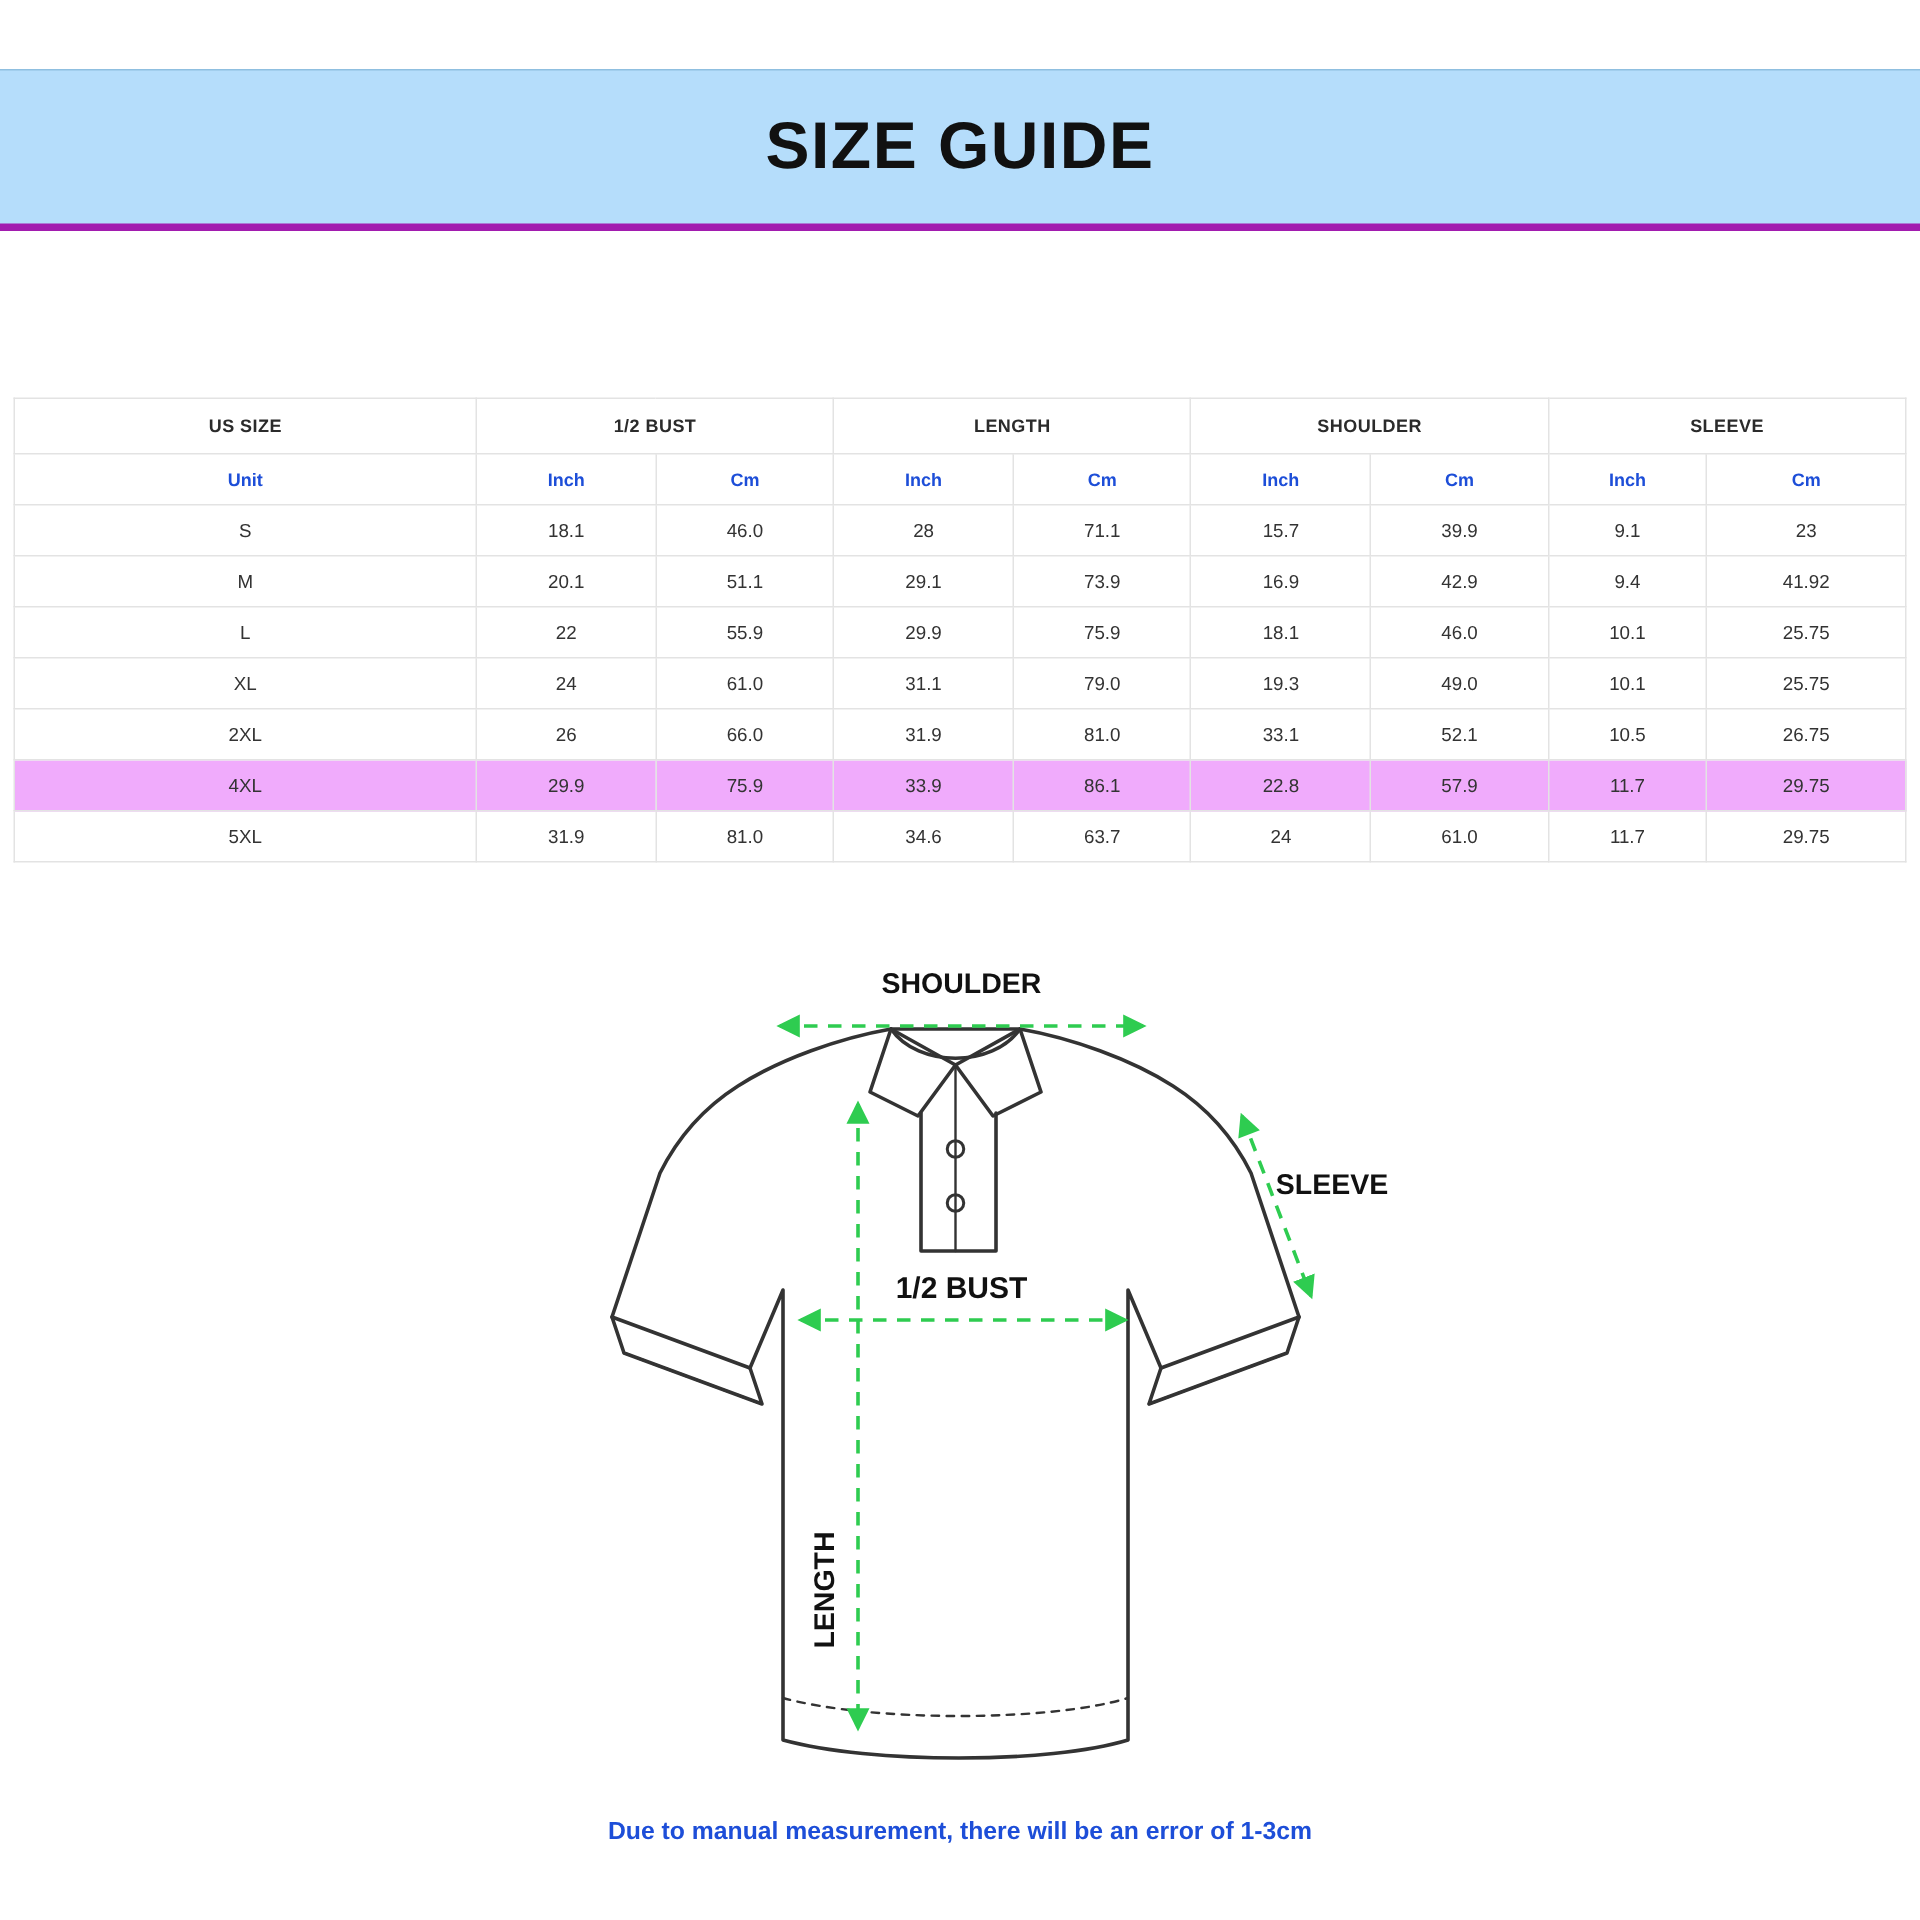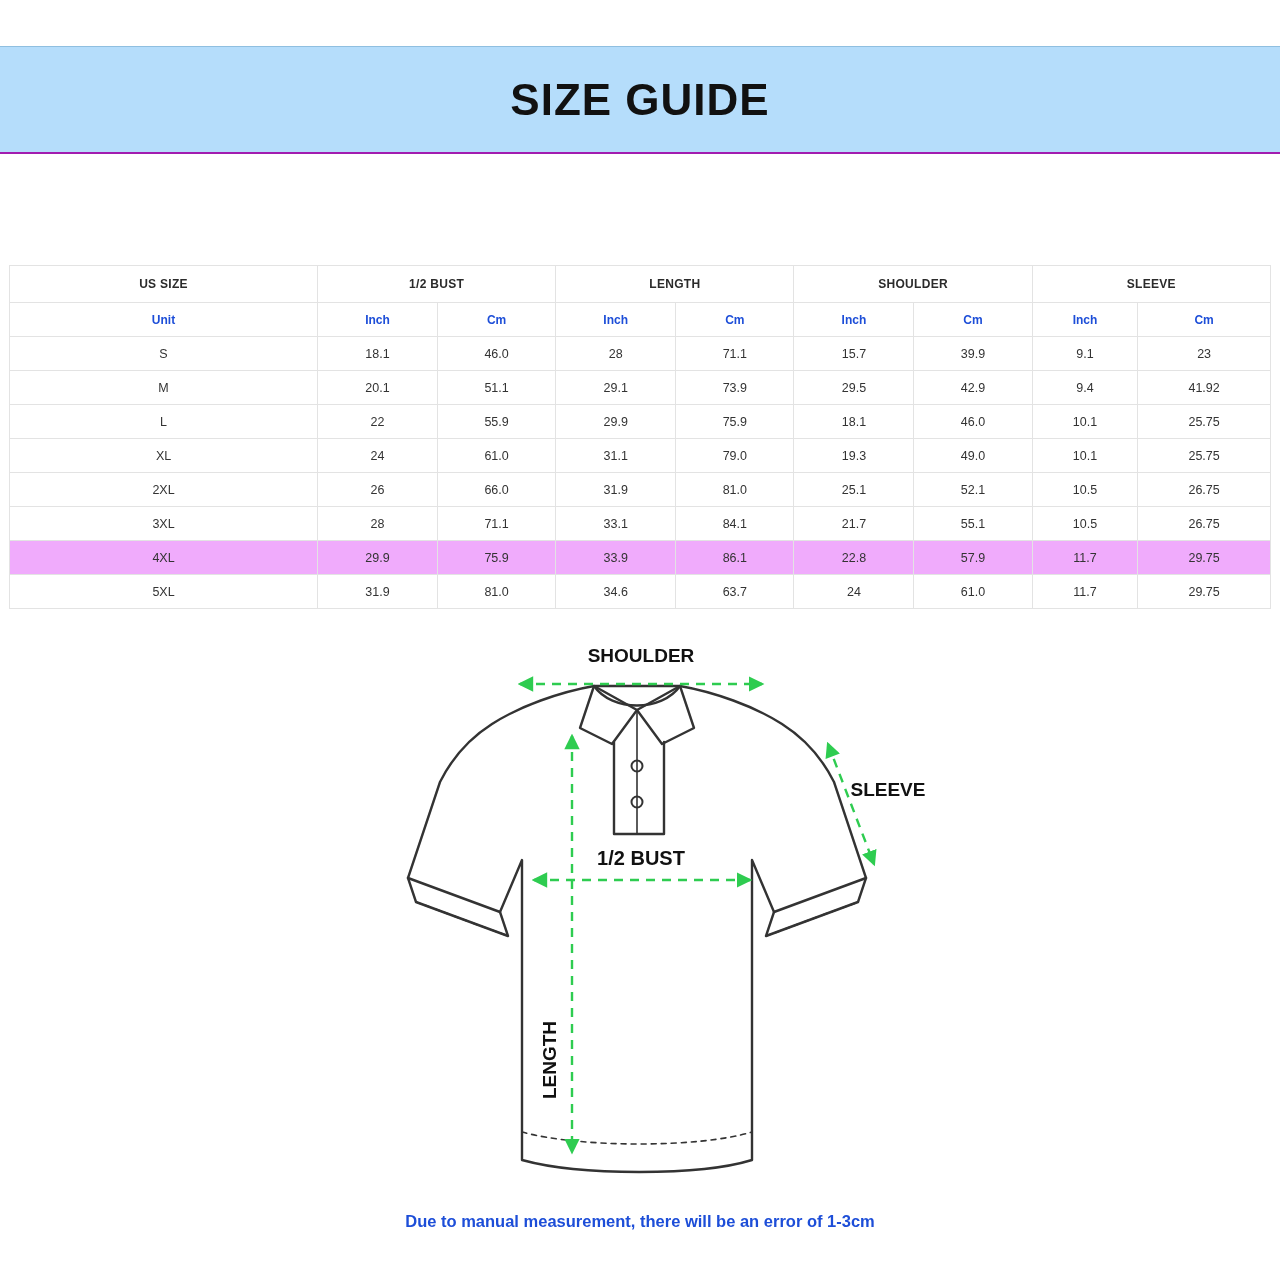--- a/index.html
+++ b/index.html
@@ -20,21 +20,21 @@
 
   
   .banner {
     position: absolute;
     left: 0;
     top: 46px;
     width: 1280px;
     height: 108px;
     background: #b5ddfb;
     border-top: 1px solid #8fbfe0;
-    border-bottom: 2px solid #a21caf;
+    border-bottom: 5px solid #a21caf;
     display: flex;
     align-items: center;
     justify-content: center;
   }
   .banner-title {
     font-size: 44px;
     font-weight: bold;
     letter-spacing: 1px;
     color: #111111;
     font-family: "Liberation Sans", sans-serif;
@@ -151,21 +151,21 @@
           <td>39.9</td>
           <td>9.1</td>
           <td>23</td>
         </tr>
         <tr>
           <td>M</td>
           <td>20.1</td>
           <td>51.1</td>
           <td>29.1</td>
           <td>73.9</td>
-          <td>29.5</td>
+          <td>16.9</td>
           <td>42.9</td>
           <td>9.4</td>
           <td>41.92</td>
         </tr>
         <tr>
           <td>L</td>
           <td>22</td>
           <td>55.9</td>
           <td>29.9</td>
           <td>75.9</td>
@@ -184,33 +184,22 @@
           <td>49.0</td>
           <td>10.1</td>
           <td>25.75</td>
         </tr>
         <tr>
           <td>2XL</td>
           <td>26</td>
           <td>66.0</td>
           <td>31.9</td>
           <td>81.0</td>
-          <td>25.1</td>
+          <td>33.1</td>
           <td>52.1</td>
-          <td>10.5</td>
-          <td>26.75</td>
-        </tr>
-        <tr>
-          <td>3XL</td>
-          <td>28</td>
-          <td>71.1</td>
-          <td>33.1</td>
-          <td>84.1</td>
-          <td>21.7</td>
-          <td>55.1</td>
           <td>10.5</td>
           <td>26.75</td>
         </tr>
         <tr class="alt">
           <td>4XL</td>
           <td>29.9</td>
           <td>75.9</td>
           <td>33.9</td>
           <td>86.1</td>
           <td>22.8</td>

